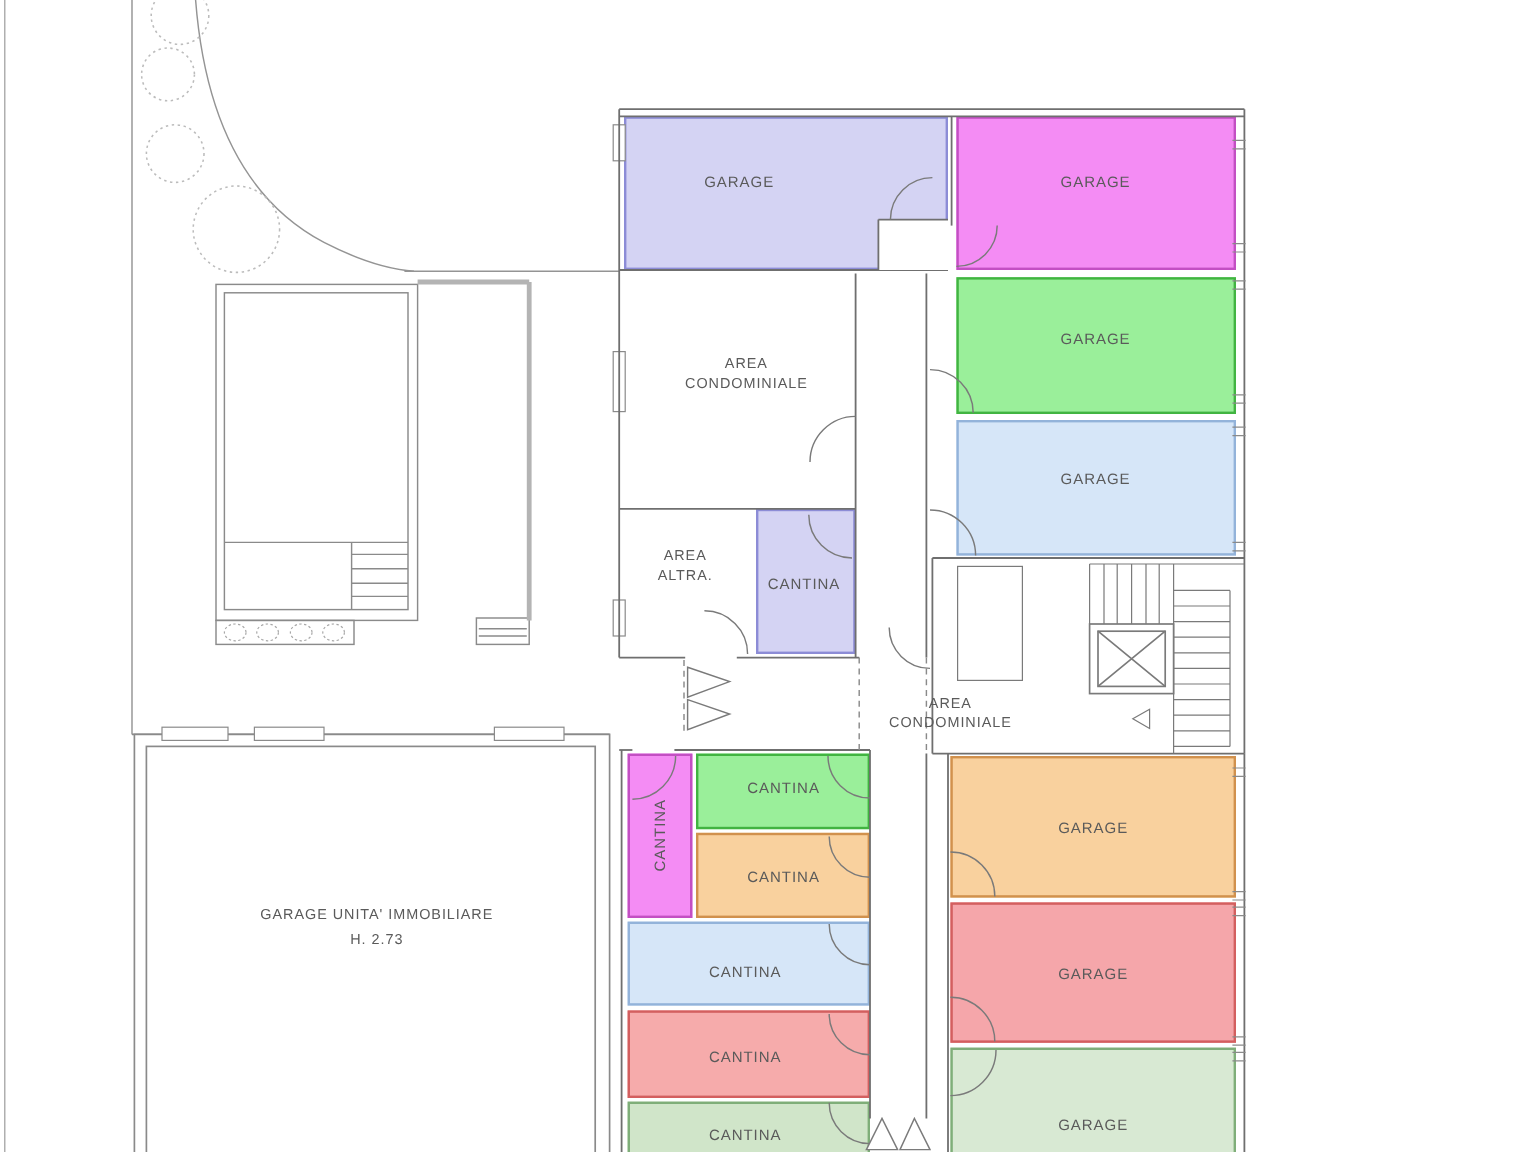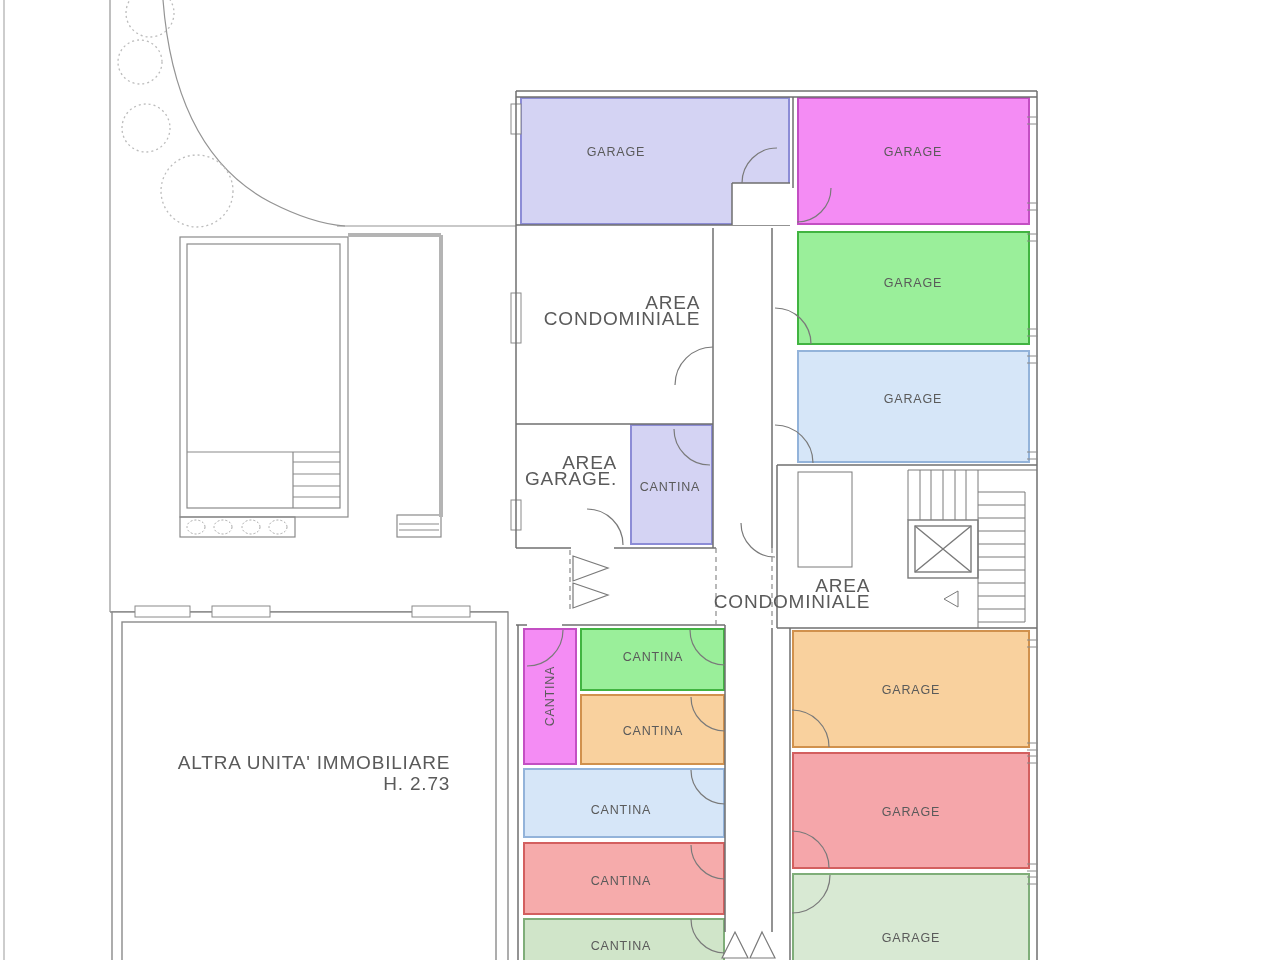--- a/index.html
+++ b/index.html
@@ -9,22 +9,22 @@
   .room{position:absolute;box-sizing:border-box;border:2px solid #888;}
   .b-lav{border-color:#8c8cd6;}
   .b-pink{border-color:#c34fc3;}
   .b-green{border-color:#41b441;}
   .b-blue{border-color:#93b3da;}
   .b-orange{border-color:#d1914d;}
   .b-red{border-color:#d35f5f;}
   .b-pgreen{border-color:#7fae79;}
   .lbl{position:absolute;transform:translate(-50%,-50%);white-space:nowrap;
        font-size:12.5px;letter-spacing:.8px;color:#5a5a5a;}
-  .lbl2{position:absolute;transform:translate(-50%,-50%);text-align:right;
-        font-size:19px;letter-spacing:.8px;color:#5a5a5a;line-height:16px;white-space:nowrap;}
+  .lbl2{position:absolute;transform:translate(-50%,-50%);text-align:center;
+        font-size:12px;letter-spacing:.8px;color:#5a5a5a;line-height:16px;white-space:nowrap;}
   .big{line-height:21px;}
   .vert{transform:translate(-50%,-50%) rotate(-90deg);}
   .line{display:block;}
 </style>
 </head>
 <body>
 
 <div class="plan">
 
   <div class="room b-lav" style="left: 520px; top: 97px; width: 270px; height: 128px; background-color: rgb(212, 211, 243);"></div>
@@ -209,24 +209,24 @@
   <span class="lbl" style="left:911px;top:690px;">GARAGE</span>
   <span class="lbl" style="left:911px;top:812px;">GARAGE</span>
   <span class="lbl" style="left:911px;top:938px;">GARAGE</span>
 
   <div class="lbl2" style="left:622px;top:311px;">
     <span class="line">AREA</span>
     <span class="line">CONDOMINIALE</span>
   </div>
   <div class="lbl2" style="left:571px;top:471px;">
     <span class="line">AREA</span>
-    <span class="line">GARAGE.</span>
+    <span class="line">ALTRA.</span>
   </div>
   <div class="lbl2" style="left:792px;top:594px;">
     <span class="line">AREA</span>
     <span class="line">CONDOMINIALE</span>
   </div>
   <div class="lbl2 big" style="left:314px;top:773px;">
-    <span class="line">ALTRA UNITA' IMMOBILIARE</span>
+    <span class="line">GARAGE UNITA' IMMOBILIARE</span>
     <span class="line">H. 2.73</span>
   </div>
 
 </div>
 
 </body></html>

